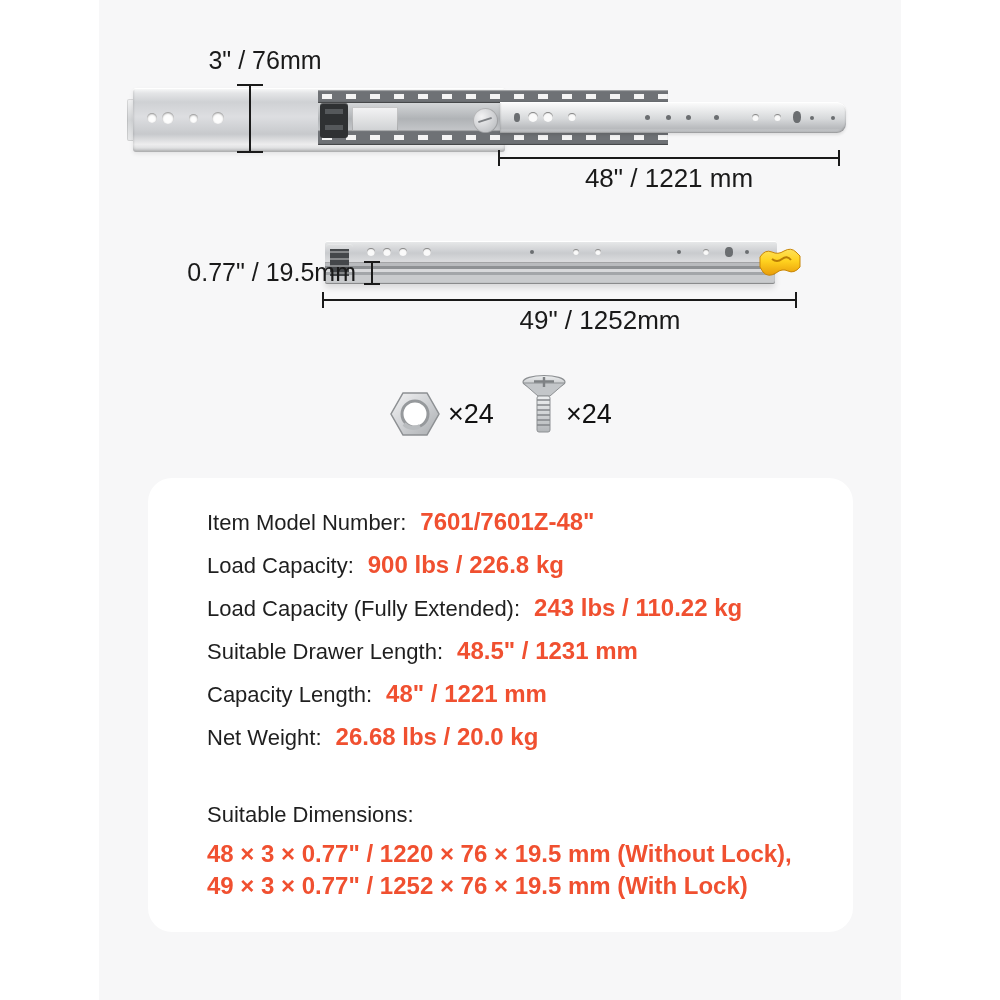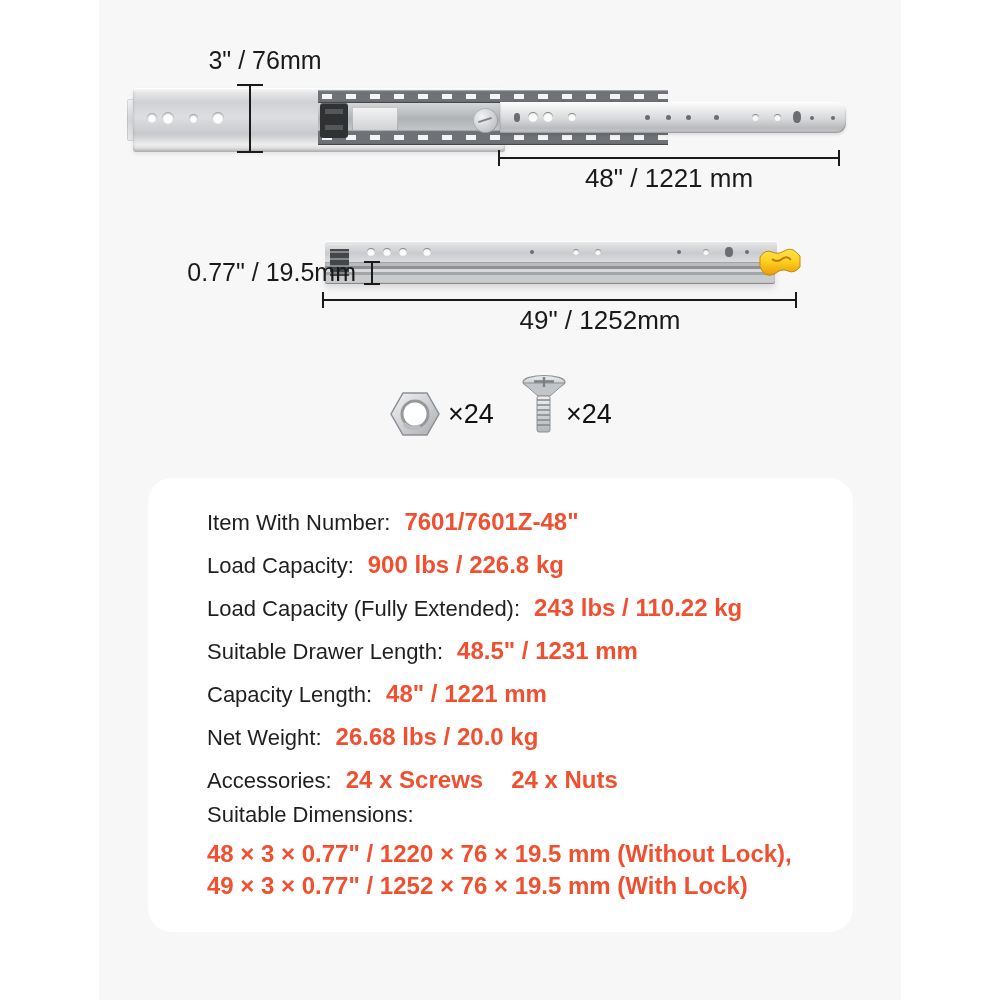--- a/index.html
+++ b/index.html
@@ -184,39 +184,36 @@
       <path d="M2,9 L44,9 L29,22 L17,22 Z" fill="#c3c6c9" stroke="#8d9093" stroke-width="1"></path>
       <path d="M23,3 v10 M13,7.5 h20" stroke="#7e8184" stroke-width="2.4"></path>
       <rect x="16" y="22" width="13" height="36" rx="2" fill="url(#sg)" stroke="#8d9093" stroke-width="1"></rect>
       <path d="M16,26 h13 M16,31 h13 M16,36 h13 M16,41 h13 M16,46 h13 M16,51 h13" stroke="#84878a" stroke-width="1.6"></path>
     </svg>
     <div class="count-label" style="left:566px;top:399px;">×24</div>
   </div>
 
   <div class="spec-card">
     <div class="spec-row" style="top:30px;">
-      <span class="spec-label">Item With Number:</span><span class="spec-value">7601/7601Z-48"</span>
+      <span class="spec-label">Item Model Number:</span><span class="spec-value">7601/7601Z-48"</span>
     </div>
     <div class="spec-row" style="top:73px;">
       <span class="spec-label">Load Capacity:</span><span class="spec-value">900 lbs / 226.8 kg</span>
     </div>
     <div class="spec-row" style="top:116px;">
       <span class="spec-label">Load Capacity (Fully Extended):</span><span class="spec-value">243 lbs / 110.22 kg</span>
     </div>
     <div class="spec-row" style="top:159px;">
       <span class="spec-label">Suitable Drawer Length:</span><span class="spec-value">48.5" / 1231 mm</span>
     </div>
     <div class="spec-row" style="top:202px;">
       <span class="spec-label">Capacity Length:</span><span class="spec-value">48" / 1221 mm</span>
     </div>
     <div class="spec-row" style="top:245px;">
       <span class="spec-label">Net Weight:</span><span class="spec-value">26.68 lbs / 20.0 kg</span>
-    </div>
-    <div class="spec-row" style="top:288px;">
-      <span class="spec-label">Accessories:</span><span class="spec-value">24 x Screws</span><span class="spec-value second">24 x Nuts</span>
     </div>
     <div class="spec-row" style="top:324px;">
       <span class="spec-label">Suitable Dimensions:</span>
     </div>
     <div class="pd-lines" style="top:360px;">
       <div>48 × 3 × 0.77" / 1220 × 76 × 19.5 mm (Without Lock),</div>
       <div>49 × 3 × 0.77" / 1252 × 76 × 19.5 mm (With Lock)</div>
     </div>
   </div>
 </div>

